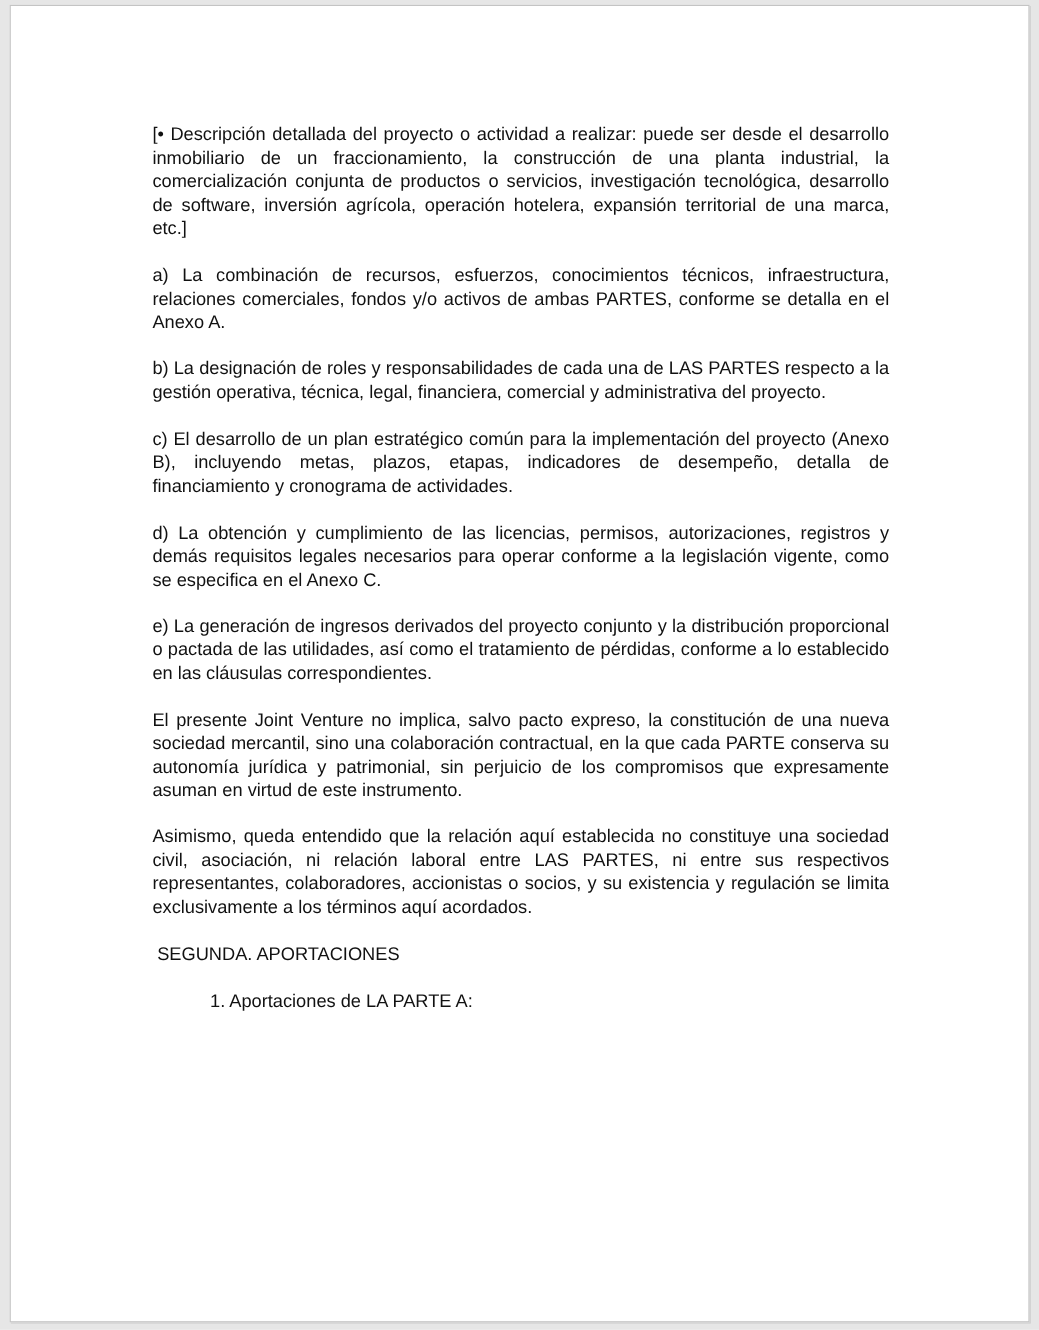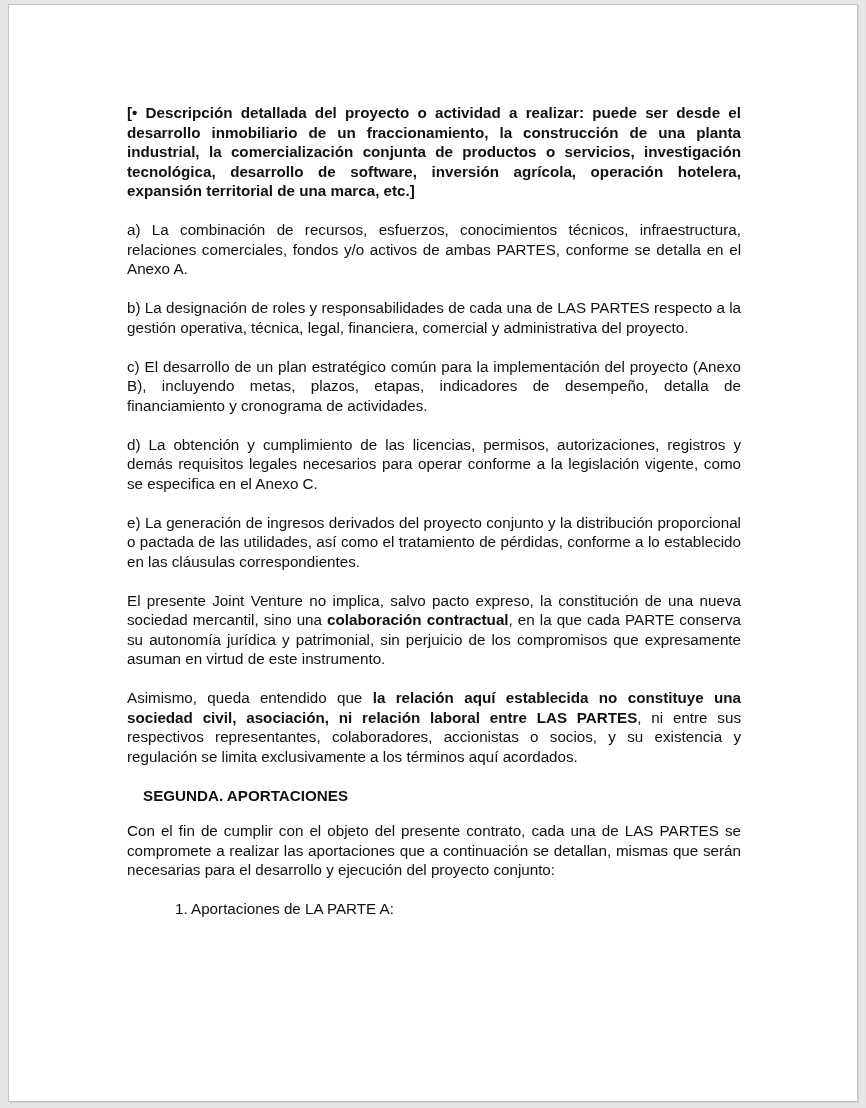--- a/index.html
+++ b/index.html
@@ -27,24 +27,24 @@
       width: 614px;
       font-family: "Liberation Sans", sans-serif;
       font-size: 15.2px;
       line-height: 19.5px;
       color: #111;
     }
     p {
       margin: 0 0 19.5px 0;
       text-align: justify;
     }
-    .b { font-weight: bold; }
+    .b { font-weight: normal; }
     .heading {
-      font-weight: bold;
-      margin: 16px;
+      font-weight: normal;
+      margin: 4px;
     }
     .sub-item {
       margin: 19.5px 0 0 0;
       padding-left: 48px;
       font-weight: normal;
     }
   </style>
 </head>
 <body>
 
@@ -58,18 +58,17 @@
     <p>b) La designación de roles y responsabilidades de cada una de LAS PARTES respecto a la gestión operativa, técnica, legal, financiera, comercial y administrativa del proyecto.</p>
     <p>c) El desarrollo de un plan estratégico común para la implementación del proyecto (Anexo B), incluyendo metas, plazos, etapas, indicadores de desempeño, detalla de financiamiento y cronograma de actividades.</p>
     <p>d) La obtención y cumplimiento de las licencias, permisos, autorizaciones, registros y demás requisitos legales necesarios para operar conforme a la legislación vigente, como se especifica en el Anexo C.</p>
     <p>e) La generación de ingresos derivados del proyecto conjunto y la distribución proporcional o pactada de las utilidades, así como el tratamiento de pérdidas, conforme a lo establecido en las cláusulas correspondientes.</p>
 
     <p><span>El presente Joint Venture no implica, salvo pacto expreso, la constitución de una nueva sociedad mercantil, sino una </span><span class="b">colaboración contractual</span><span>, en la que cada PARTE conserva su autonomía jurídica y patrimonial, sin perjuicio de los compromisos que expresamente asuman en virtud de este instrumento.</span></p>
 
     <p><span>Asimismo, queda entendido que </span><span class="b">la relación aquí establecida no constituye una sociedad civil, asociación, ni relación laboral entre LAS PARTES</span><span>, ni entre sus respectivos representantes, colaboradores, accionistas o socios, y su existencia y regulación se limita exclusivamente a los términos aquí acordados.</span></p>
 
     <div class="heading">SEGUNDA. APORTACIONES</div>
-    <p style="margin:0;">Con el fin de cumplir con el objeto del presente contrato, cada una de LAS PARTES se compromete a realizar las aportaciones que a continuación se detallan, mismas que serán necesarias para el desarrollo y ejecución del proyecto conjunto:</p>
 
     <div class="sub-item">1. Aportaciones de LA PARTE A:</div>
 
   </div>
 </div>
 
 </body></html>

